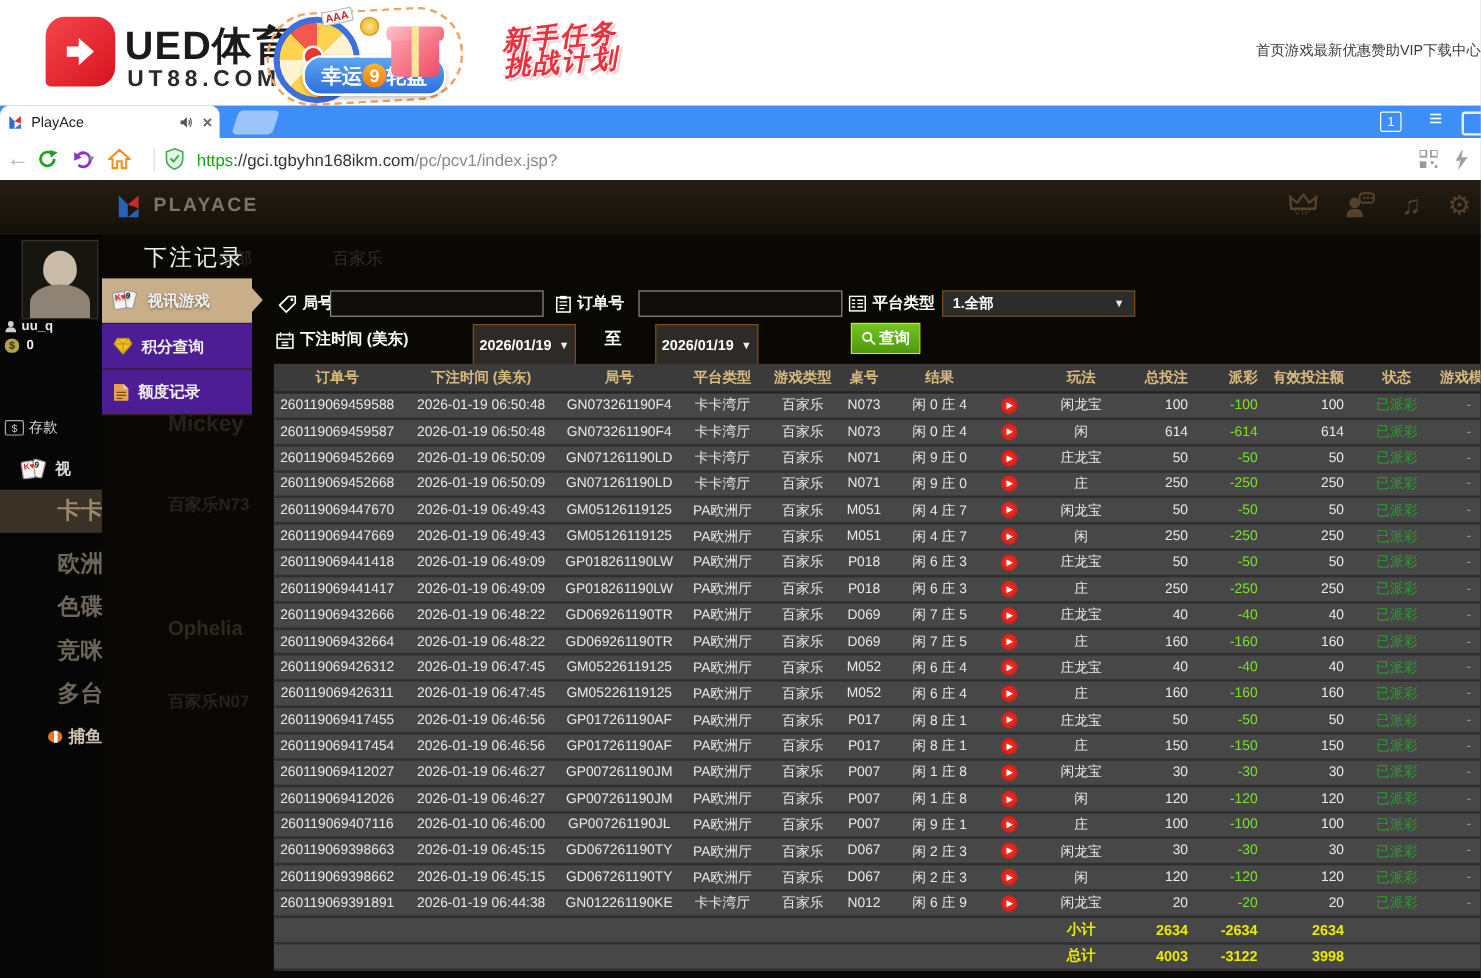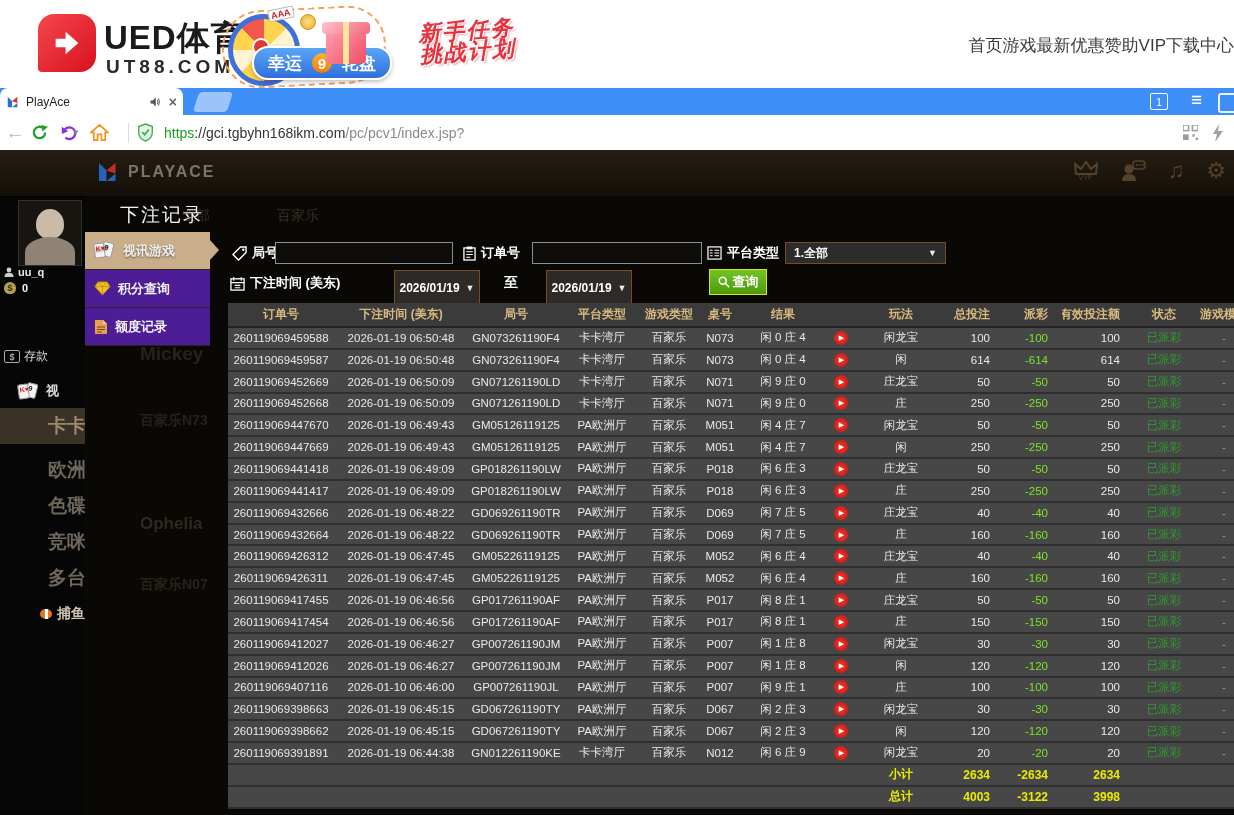--- a/index.html
+++ b/index.html
@@ -15,32 +15,32 @@
   .logo-title{left:104px;top:16px;font-size:33px;font-weight:bold;color:#1b1b1b;letter-spacing:1px}
   .logo-domain{left:106px;top:56px;font-size:19px;font-weight:bold;color:#2a2a2a;letter-spacing:4px}
   .roulette-group{left:222px;top:8px;width:160px;height:74px;border:2px dashed #f3a15e;border-radius:38px;transform:rotate(-3deg)}
   .wheel{left:228px;top:14px;width:62px;height:62px;border-radius:50%;border:5px solid #3f6fd8;
          background:conic-gradient(#ffd34d 0 45deg,#fff4cf 45deg 90deg,#ffd34d 90deg 135deg,#f3574d 135deg 180deg,#ffd34d 180deg 225deg,#fff4cf 225deg 270deg,#ffd34d 270deg 315deg,#f3574d 315deg 360deg)}
   .wheel::after{content:"";position:absolute;left:19px;top:19px;width:14px;height:14px;border-radius:50%;background:#e03a33;border:2px solid #fff}
   .mini-cards{left:268px;top:8px;font-size:9px;color:#c22;background:#fff;border:1px solid #bbb;border-radius:2px;
               padding:0 2px;transform:rotate(-12deg);font-weight:bold}
   .mini-coin{left:300px;top:14px;width:14px;height:14px;border-radius:50%;background:radial-gradient(#ffe387,#e8a923);border:1px solid #d49617}
   .pill{left:252px;top:46px;height:30px;padding:0 14px;background:linear-gradient(180deg,#58a6f5,#2f6fdc);
-        border:2px solid #fff;border-radius:16px;display:flex;align-items:center;gap:10px;
+        border:2px solid #fff;border-radius:16px;display:flex;align-items:center;gap:0;
         color:#fff;font-size:17px;font-weight:bold;white-space:nowrap;box-shadow:0 2px 4px rgba(0,0,0,.25)}
   .pill .nine{display:inline-flex;width:20px;height:20px;border-radius:50%;background:linear-gradient(#ffb12e,#f07c12);
               align-items:center;justify-content:center;font-size:15px}
   .gift{left:320px;top:12px;width:52px;height:54px}
   .gift .box{position:absolute;left:6px;top:18px;width:40px;height:34px;background:linear-gradient(135deg,#ff9fae,#ef4d63);border-radius:5px}
   .gift .lid{position:absolute;left:2px;top:10px;width:48px;height:12px;background:linear-gradient(135deg,#ffc3cd,#f2697c);border-radius:4px}
   .gift .ribbon{position:absolute;left:23px;top:10px;width:6px;height:42px;background:#ffe49a}
   .task{left:382px;top:20px;width:170px;text-align:center;transform:rotate(-4deg)}
   .task div{font-size:22px;font-weight:bold;color:#e8313c;font-style:italic;
             text-shadow:1px 1px 0 #fff,2px 2px 2px rgba(180,30,30,.35);letter-spacing:2px;line-height:21px}
-  .topnav{right:0;top:34px;display:flex;color:#3c3c3c;font-size:17px;white-space:nowrap}
+  .topnav{right:0;top:34px;display:flex;color:#3c3c3c;font-size:12px;white-space:nowrap}
   .topnav span{cursor:pointer}
 
   
   .tabbar{left:0;top:88px;width:1234px;height:27px;background:#3e8ef7}
   .tab{left:0;top:0;width:183px;height:27px;background:#fff;border-radius:8px 8px 0 0;display:flex;align-items:center;padding:0 6px;box-sizing:border-box}
   .tab .title{font-size:12px;color:#222;margin-left:6px;flex:1}
   .tab .spk{color:#555;margin-right:8px}
   .tab .x{color:#666;font-size:14px;font-weight:bold}
   .newtab{left:196px;top:4px;width:34px;height:20px;background:#9cc4fb;border-radius:4px;transform:skewX(-18deg)}
   .tab-count{right:66px;top:5px;width:16px;height:15px;border:1px solid #fff;border-radius:2px;color:#fff;

